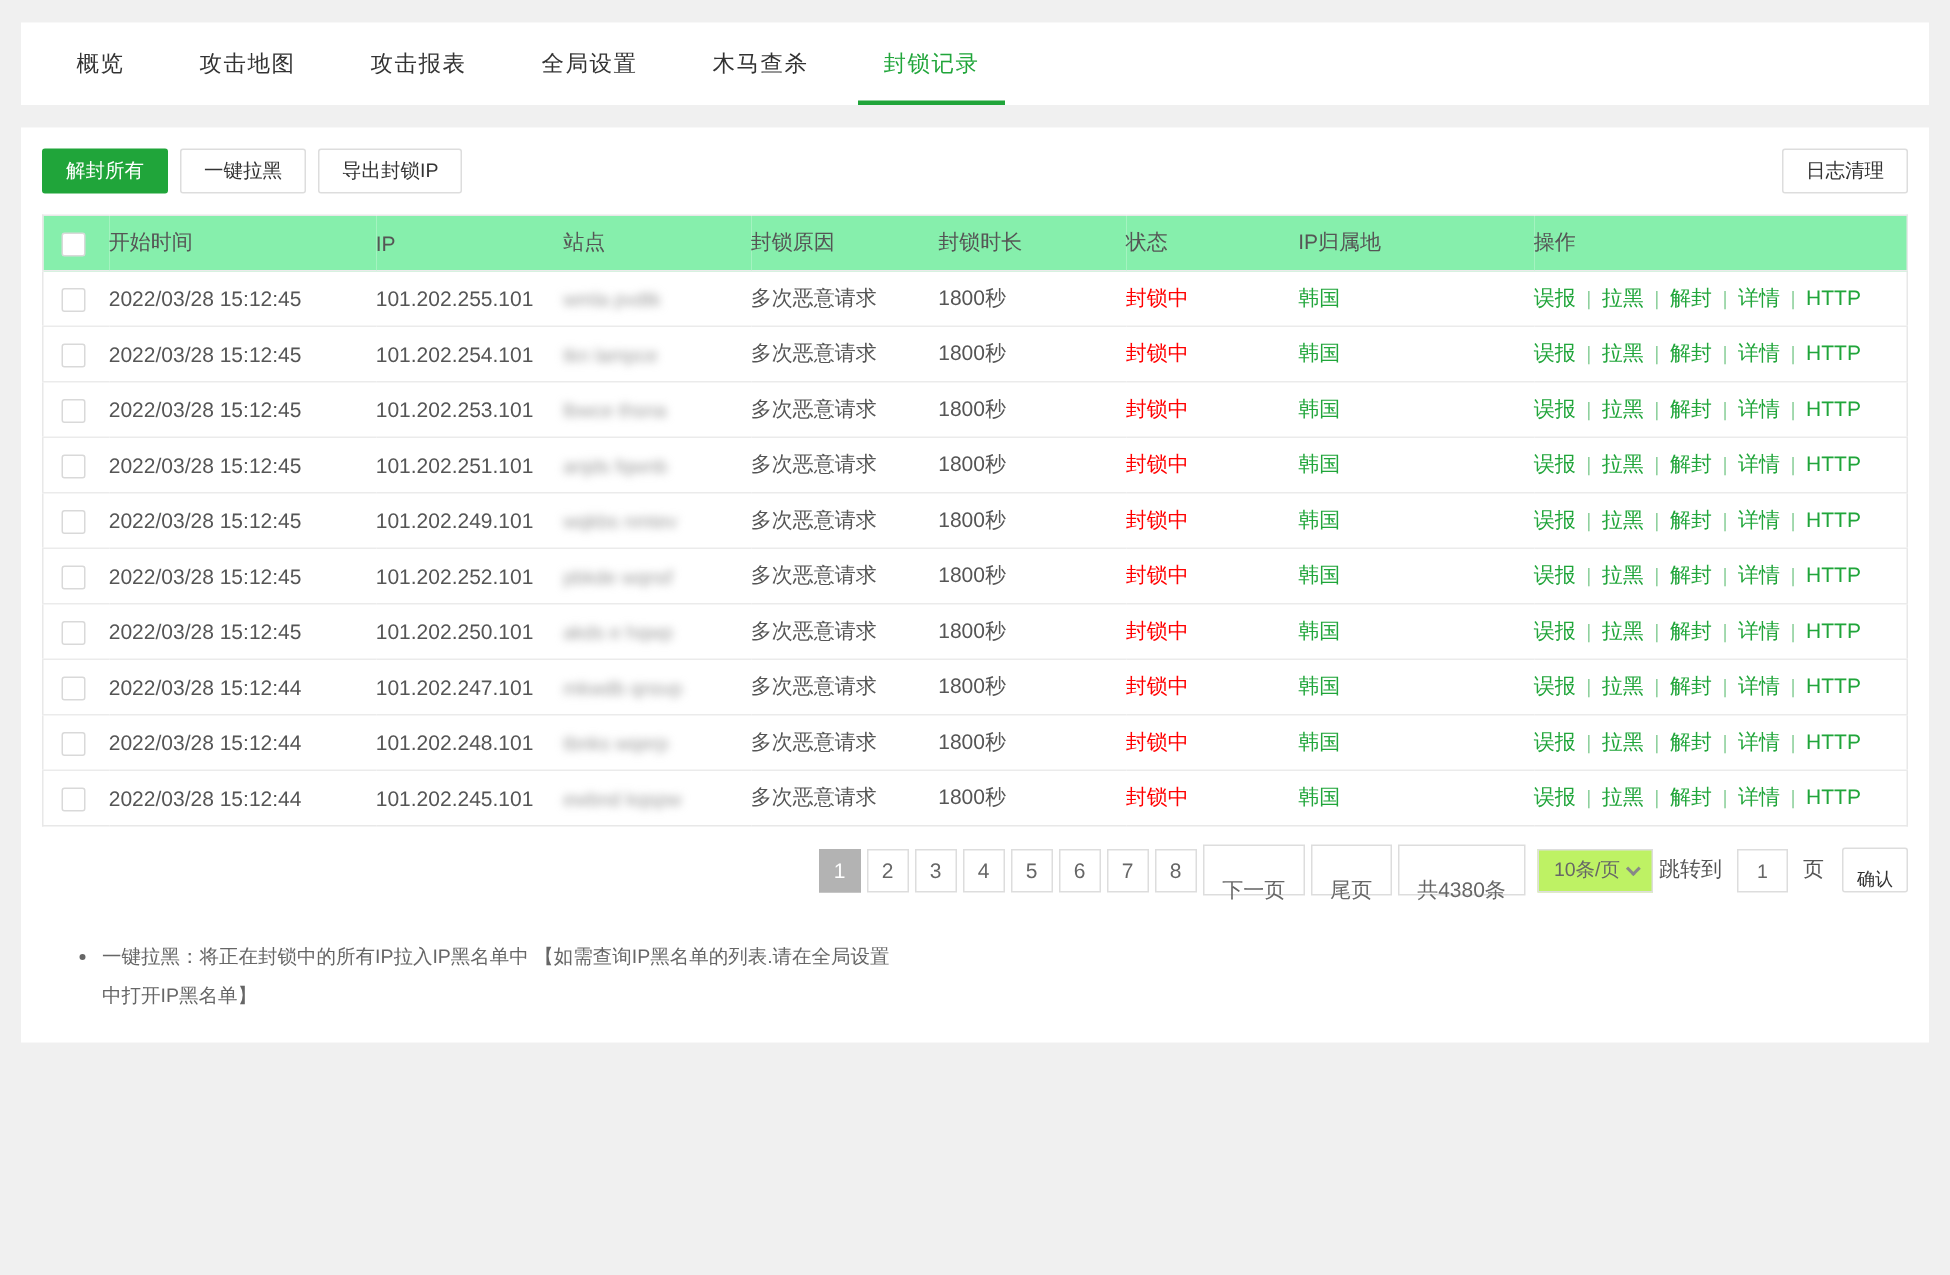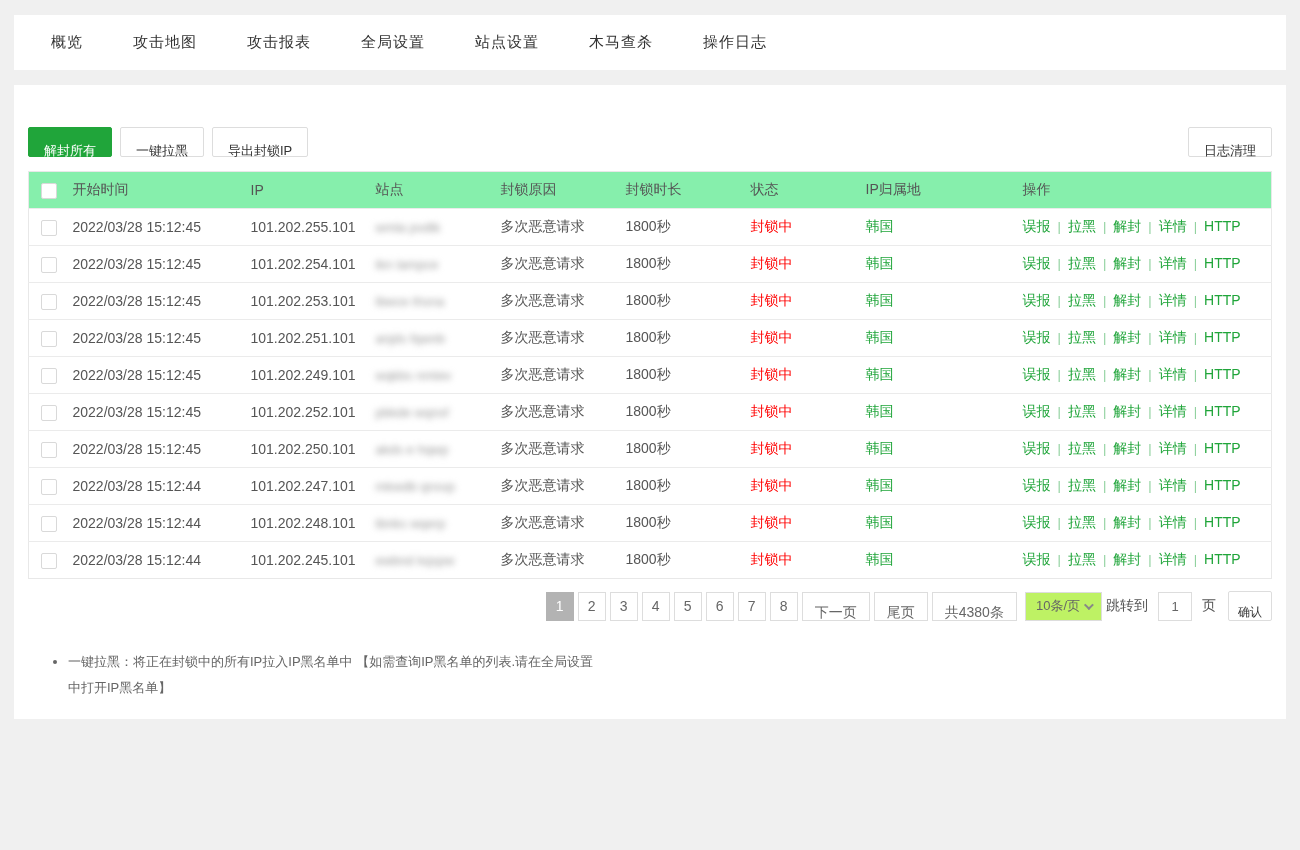--- a/index.html
+++ b/index.html
@@ -43,30 +43,29 @@
   .card {
     margin: 15px 14px 0 14px;
     background: #fff;
     padding: 14px 14px 18px 14px;
     min-height: 578px;
   }
 
   
   .toolbar { display: flex; gap: 8px; margin-bottom: 14px; }
   .btn {
-    height: 14px;
-    padding: 14px 15px;
+    height: 30px;
+    padding: 0 15px;
     font-size: 13px;
     border: 1px solid #ddd;
     border-radius: 2px;
     background: #fff;
     color: #333;
     cursor: pointer;
     font-family: inherit;
-    margin-top: 28px;
   }
   .btn.primary { background: var(--green); border-color: var(--green); color: #fff; }
   .btn.push-right { margin-left: auto; }
 
   
   table {
     width: 100%;
     border-collapse: collapse;
     table-layout: fixed;
     font-size: 14px;
@@ -121,21 +120,21 @@
     min-width: 28px; height: 29px;
     line-height: 27px;
     text-align: center;
     border: 1px solid #ddd;
     background: #fff;
     color: #666;
     cursor: pointer;
     padding: 0 6px;
   }
   .pg.active { background: var(--pgray); border-color: var(--pgray); color: #fff; }
-  .pg.wide { padding: 6px 12px; }
+  .pg.wide { padding: 16px 12px; }
   .pg.info { cursor: default; }
   .select-box {
     height: 29px;
     border: 1px solid #ddd;
     background: #bef264;
     display: flex;
     align-items: center;
     gap: 4px;
     padding: 0 10px;
     margin-left: 4px;
@@ -185,23 +184,22 @@
   }
 </style>
 </head>
 <body>
 
 <nav class="tabbar" id="tabbar">
     <div class="tab">概览</div>
     <div class="tab">攻击地图</div>
     <div class="tab">攻击报表</div>
     <div class="tab">全局设置</div>
-    <div class="tab">站点设置</div>
     <div class="tab">木马查杀</div>
-    <div class="tab">操作日志</div>
+    <div class="tab active">封锁记录</div>
   </nav>
 
 <main class="card">
 
   <div class="toolbar">
     <button class="btn primary">解封所有</button>
     <button class="btn">一键拉黑</button>
     <button class="btn">导出封锁IP</button>
     <button class="btn push-right">日志清理</button>
   </div>

